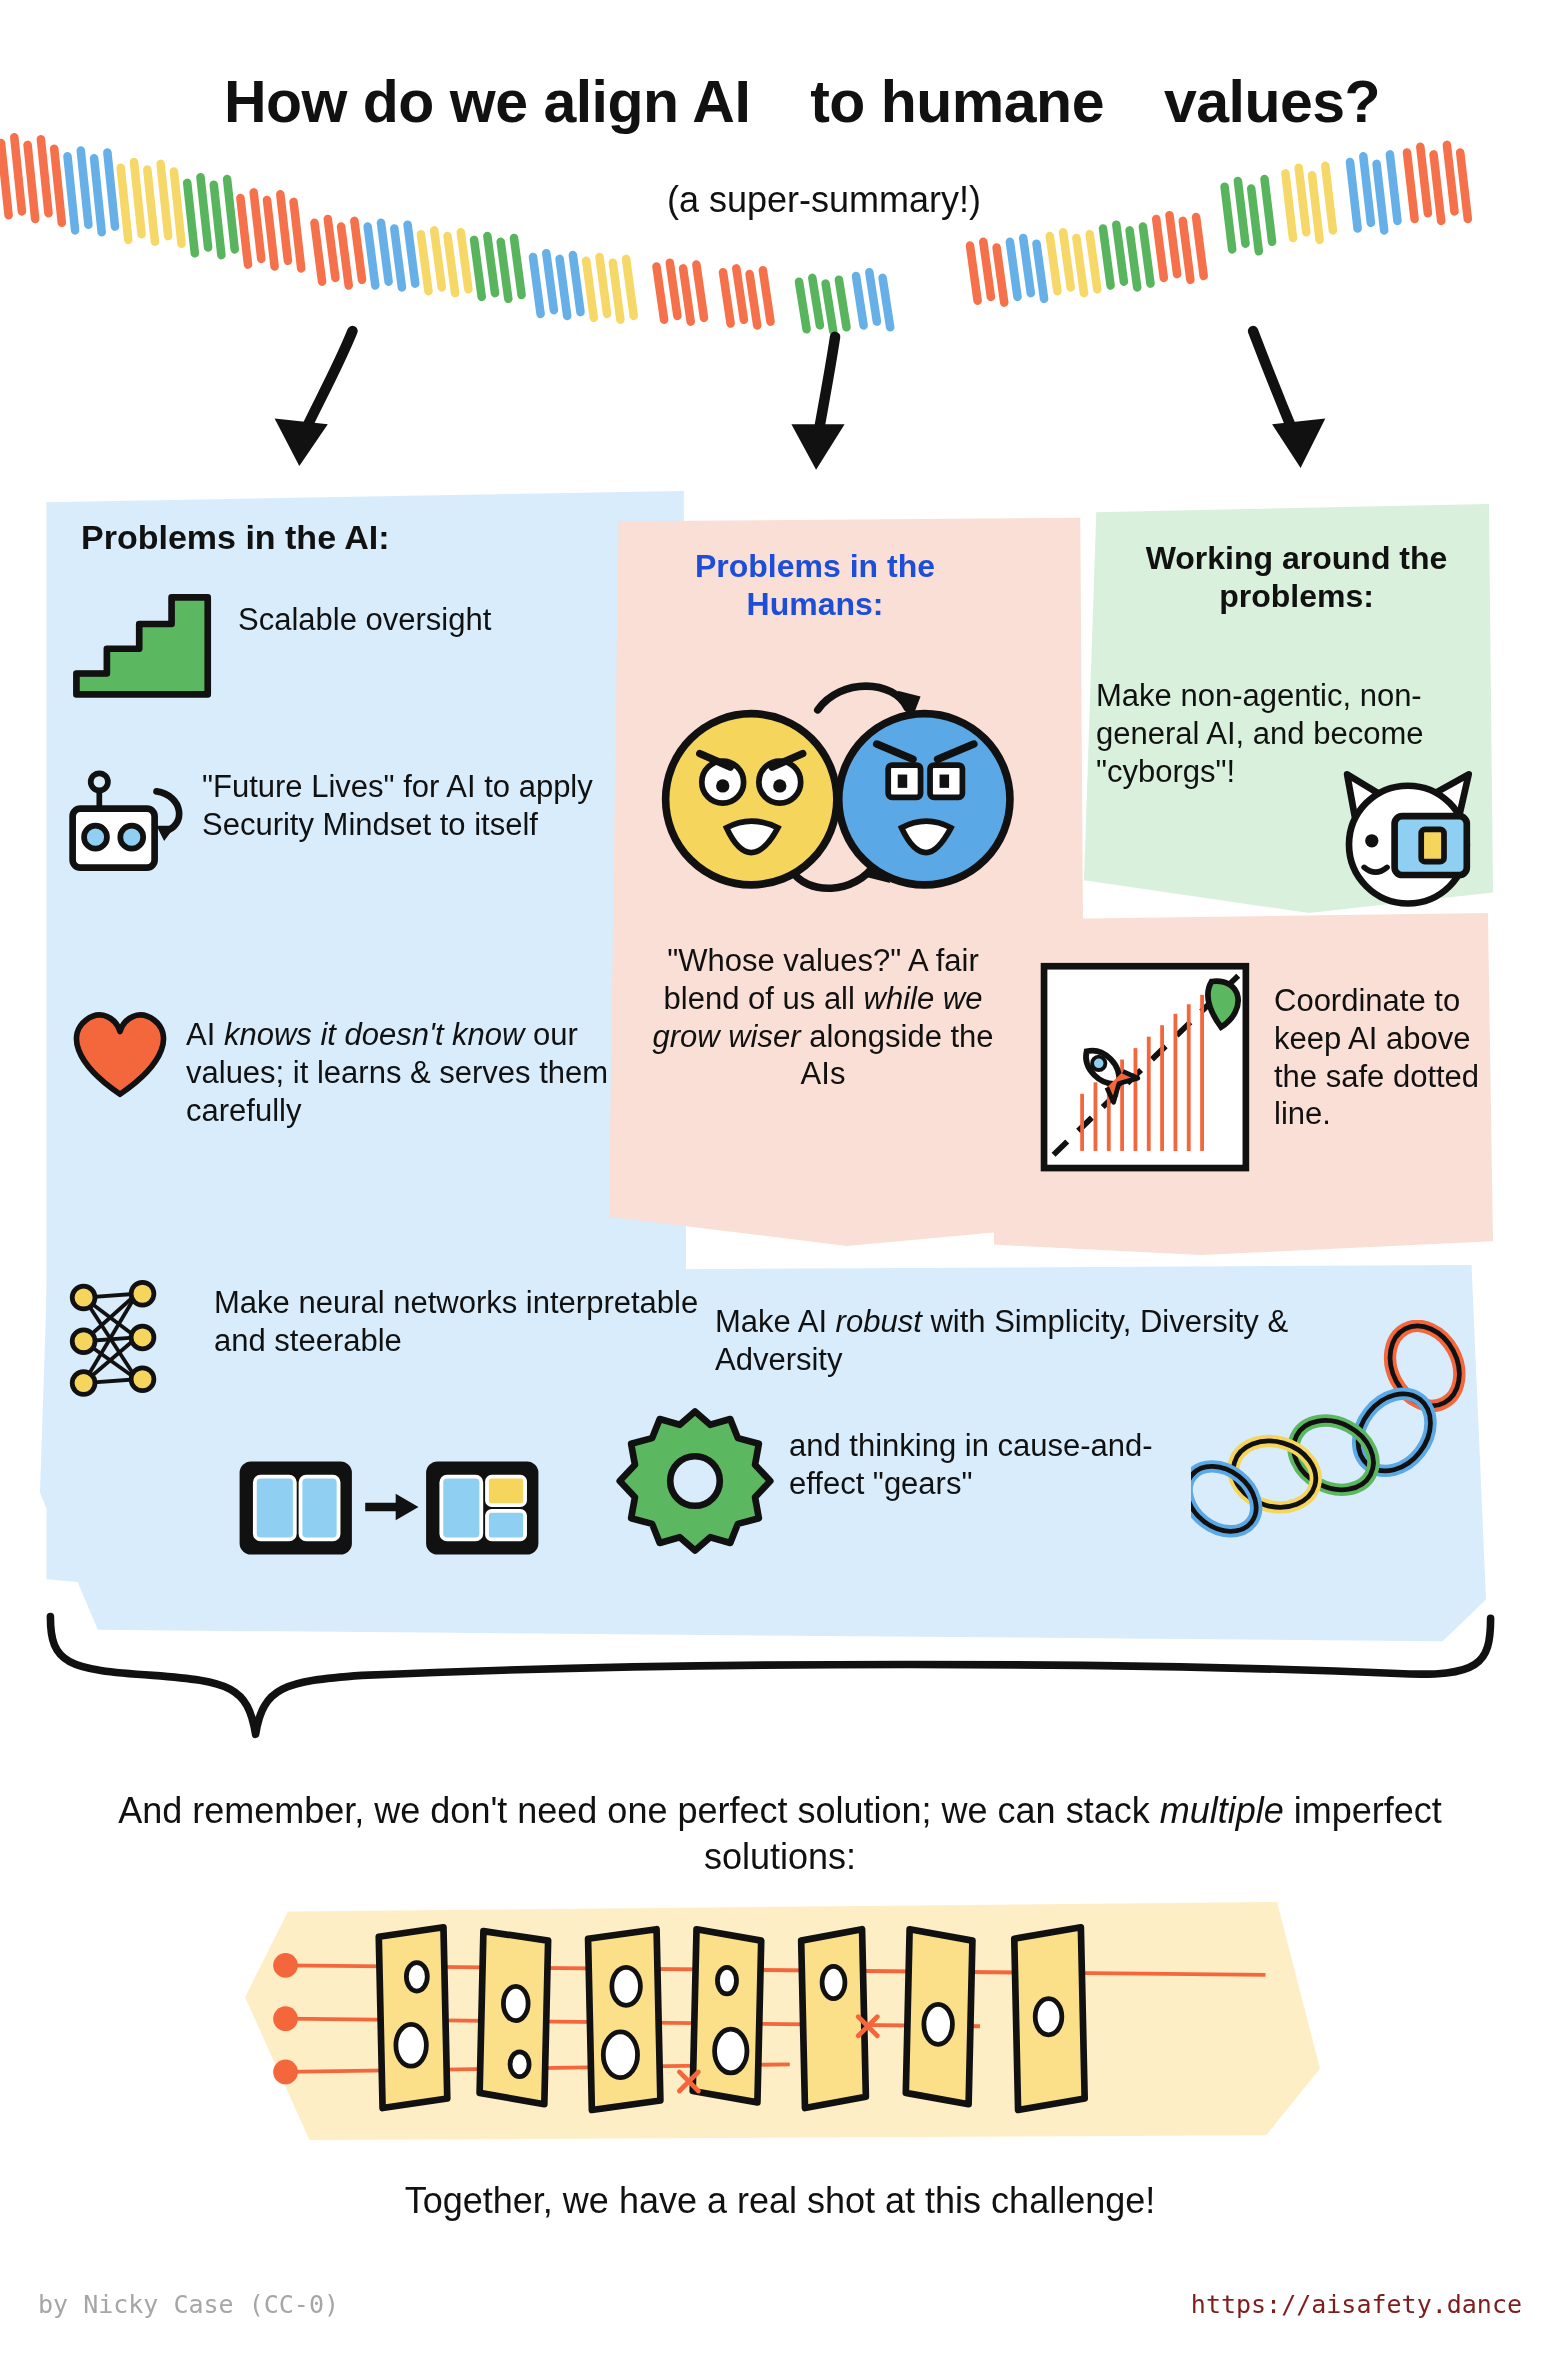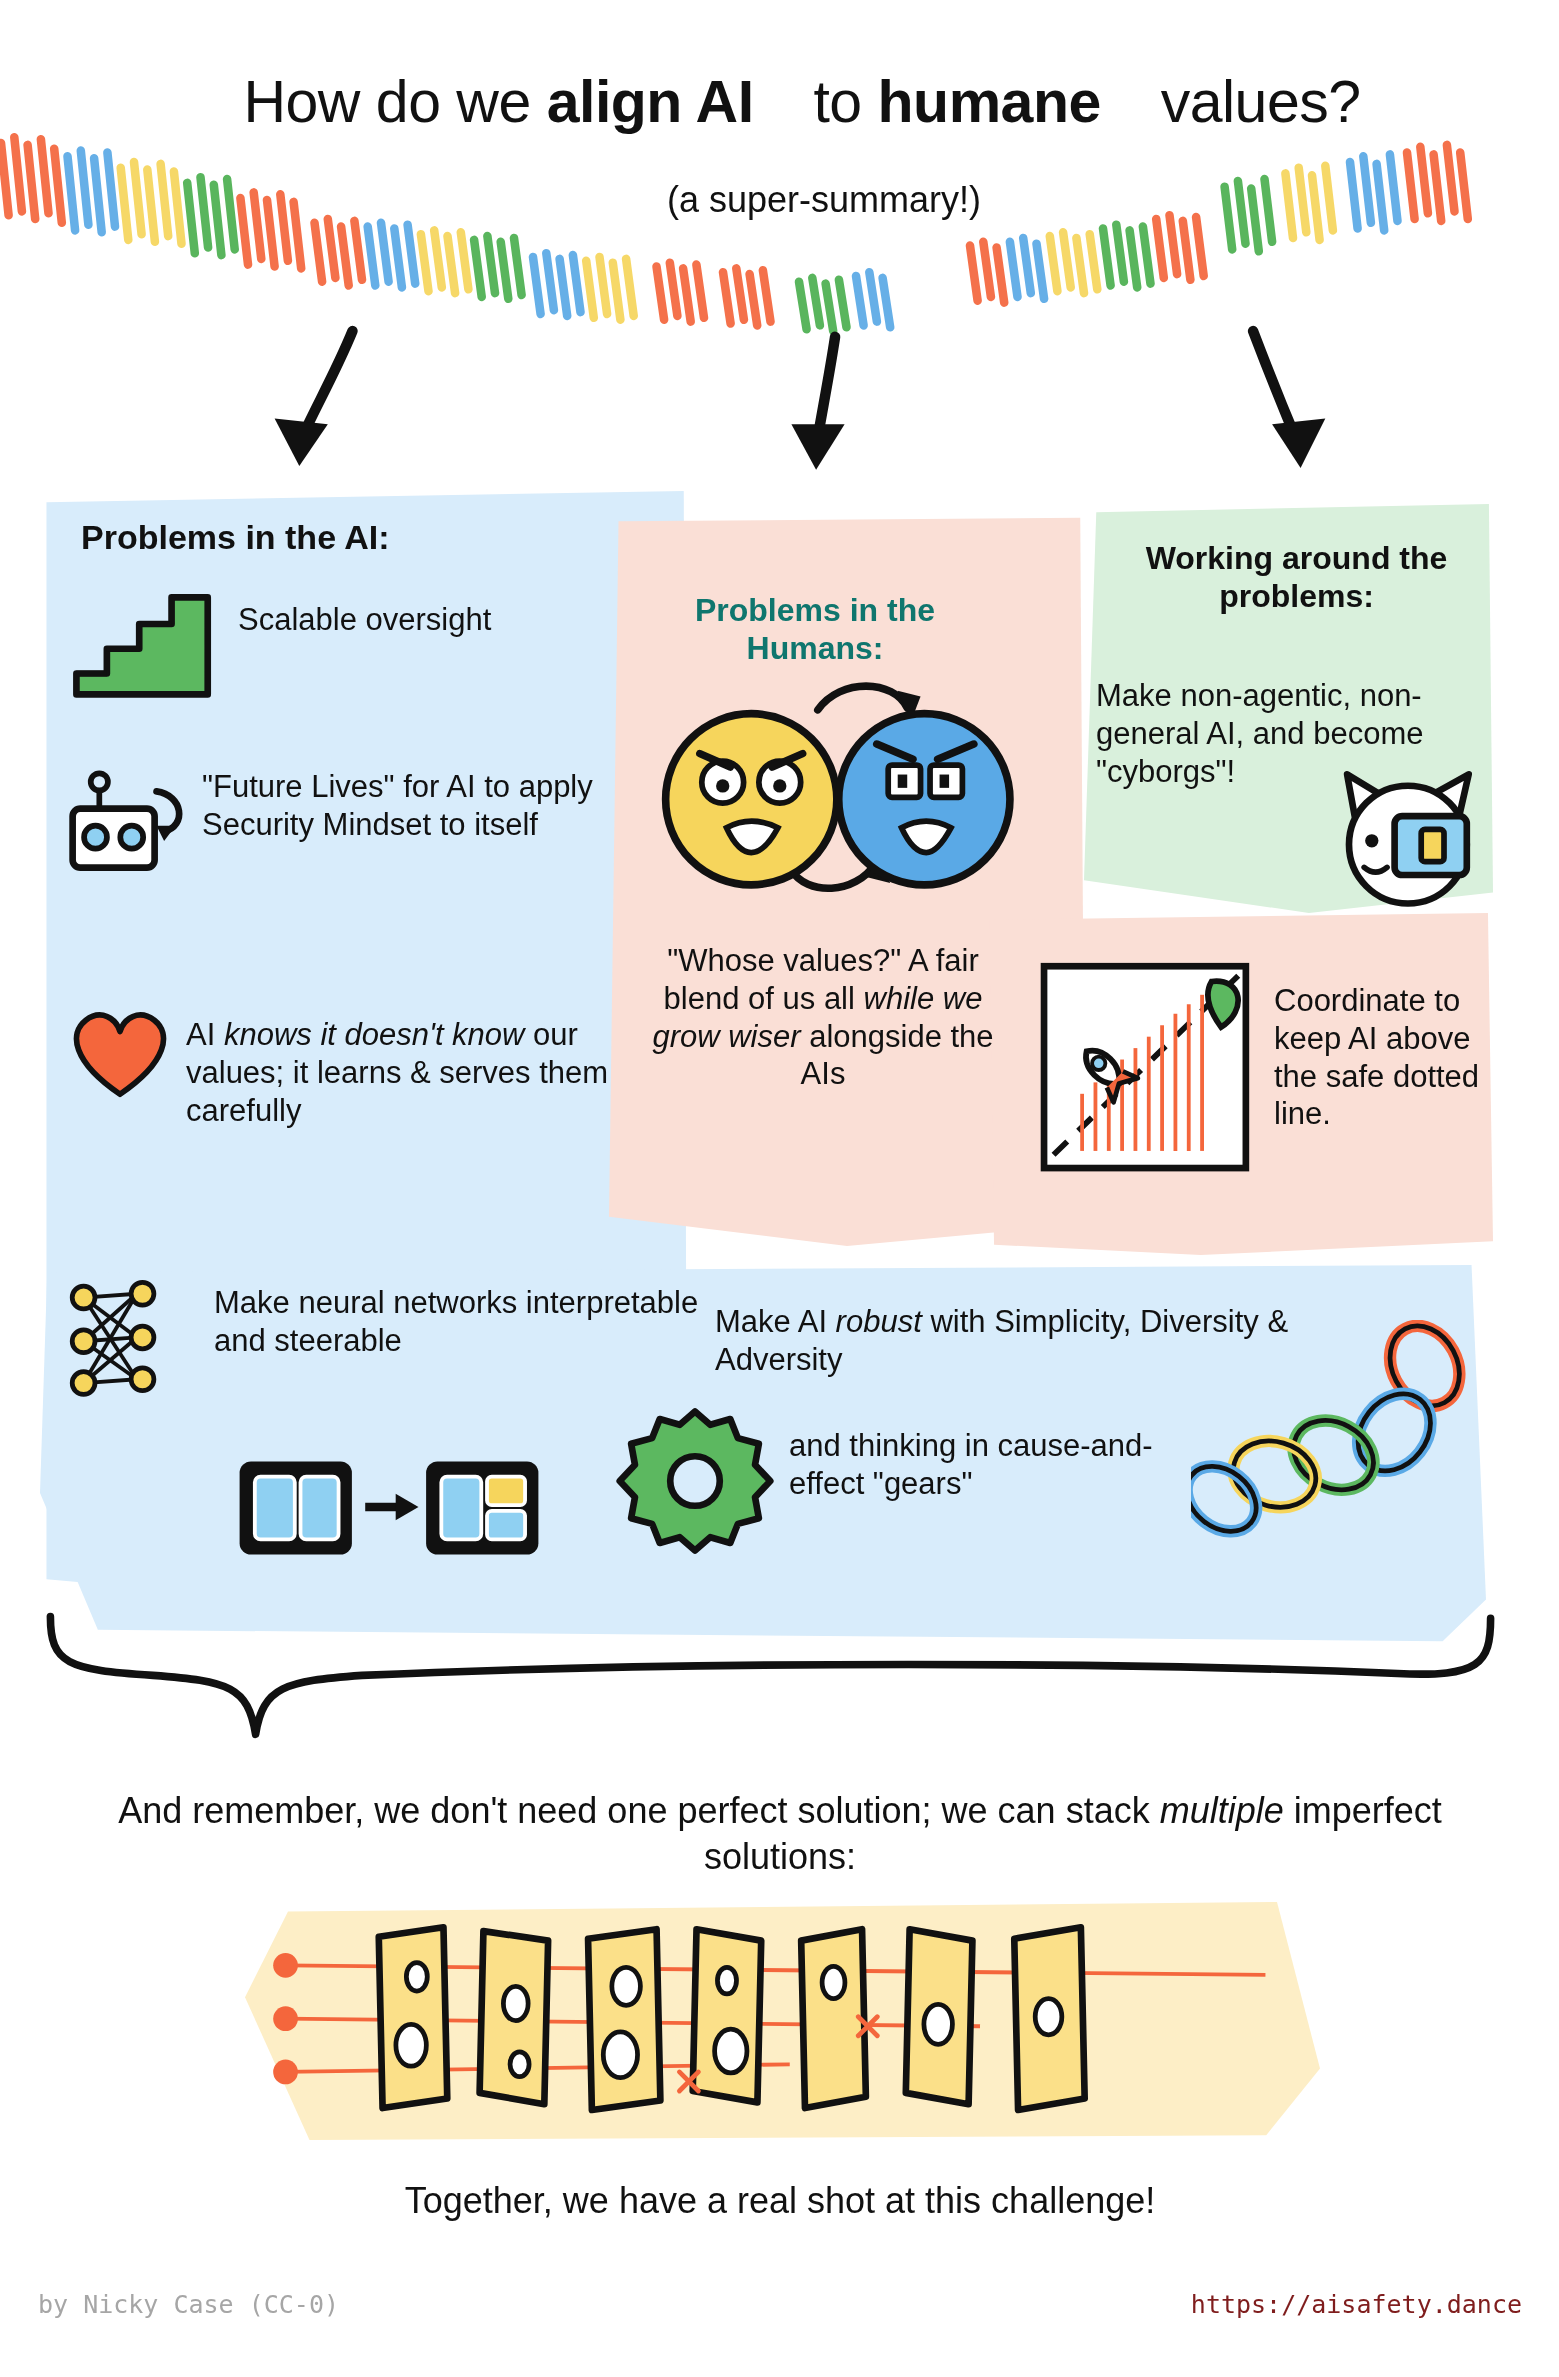--- a/index.html
+++ b/index.html
@@ -24,21 +24,21 @@
     position: absolute;
     top: 68px;
     left: 0;
     width: 100%;
     text-align: center;
     font-size: 59px;
     letter-spacing: -0.5px;
     color: #111;
   }
   .title b { font-weight: 700; }
-  .title .light { font-weight: 400; margin-left: 44px; }
+  .title .light { font-weight: 700; margin-left: 44px; }
   .subtitle {
     position: absolute;
     top: 179px;
     left: 0;
     width: 100%;
     text-align: center;
     font-size: 36px;
     color: #111;
     margin-left: 44px;
   }
@@ -118,23 +118,22 @@
   .h-blue {
     position: absolute;
     left: 81px; top: 518px;
     font-size: 34px; font-weight: 700; color: #111;
   }
   .h-pink {
     position: absolute;
     left: 658px; top: 548px;
     width: 314px;
     text-align: center;
-    font-size: 32px; font-weight: 700; color: #0f766e;
+    font-size: 32px; font-weight: 700; color: #1d4ed8;
     line-height: 1.18;
-    margin-top: 44px;
   }
   .h-green {
     position: absolute;
     left: 1111px; top: 540px;
     width: 371px;
     text-align: center;
     font-size: 32px; font-weight: 700; color: #111;
     line-height: 1.18;
   }
   .txt { position: absolute; font-size: 31px; line-height: 1.22; color: #111; }

